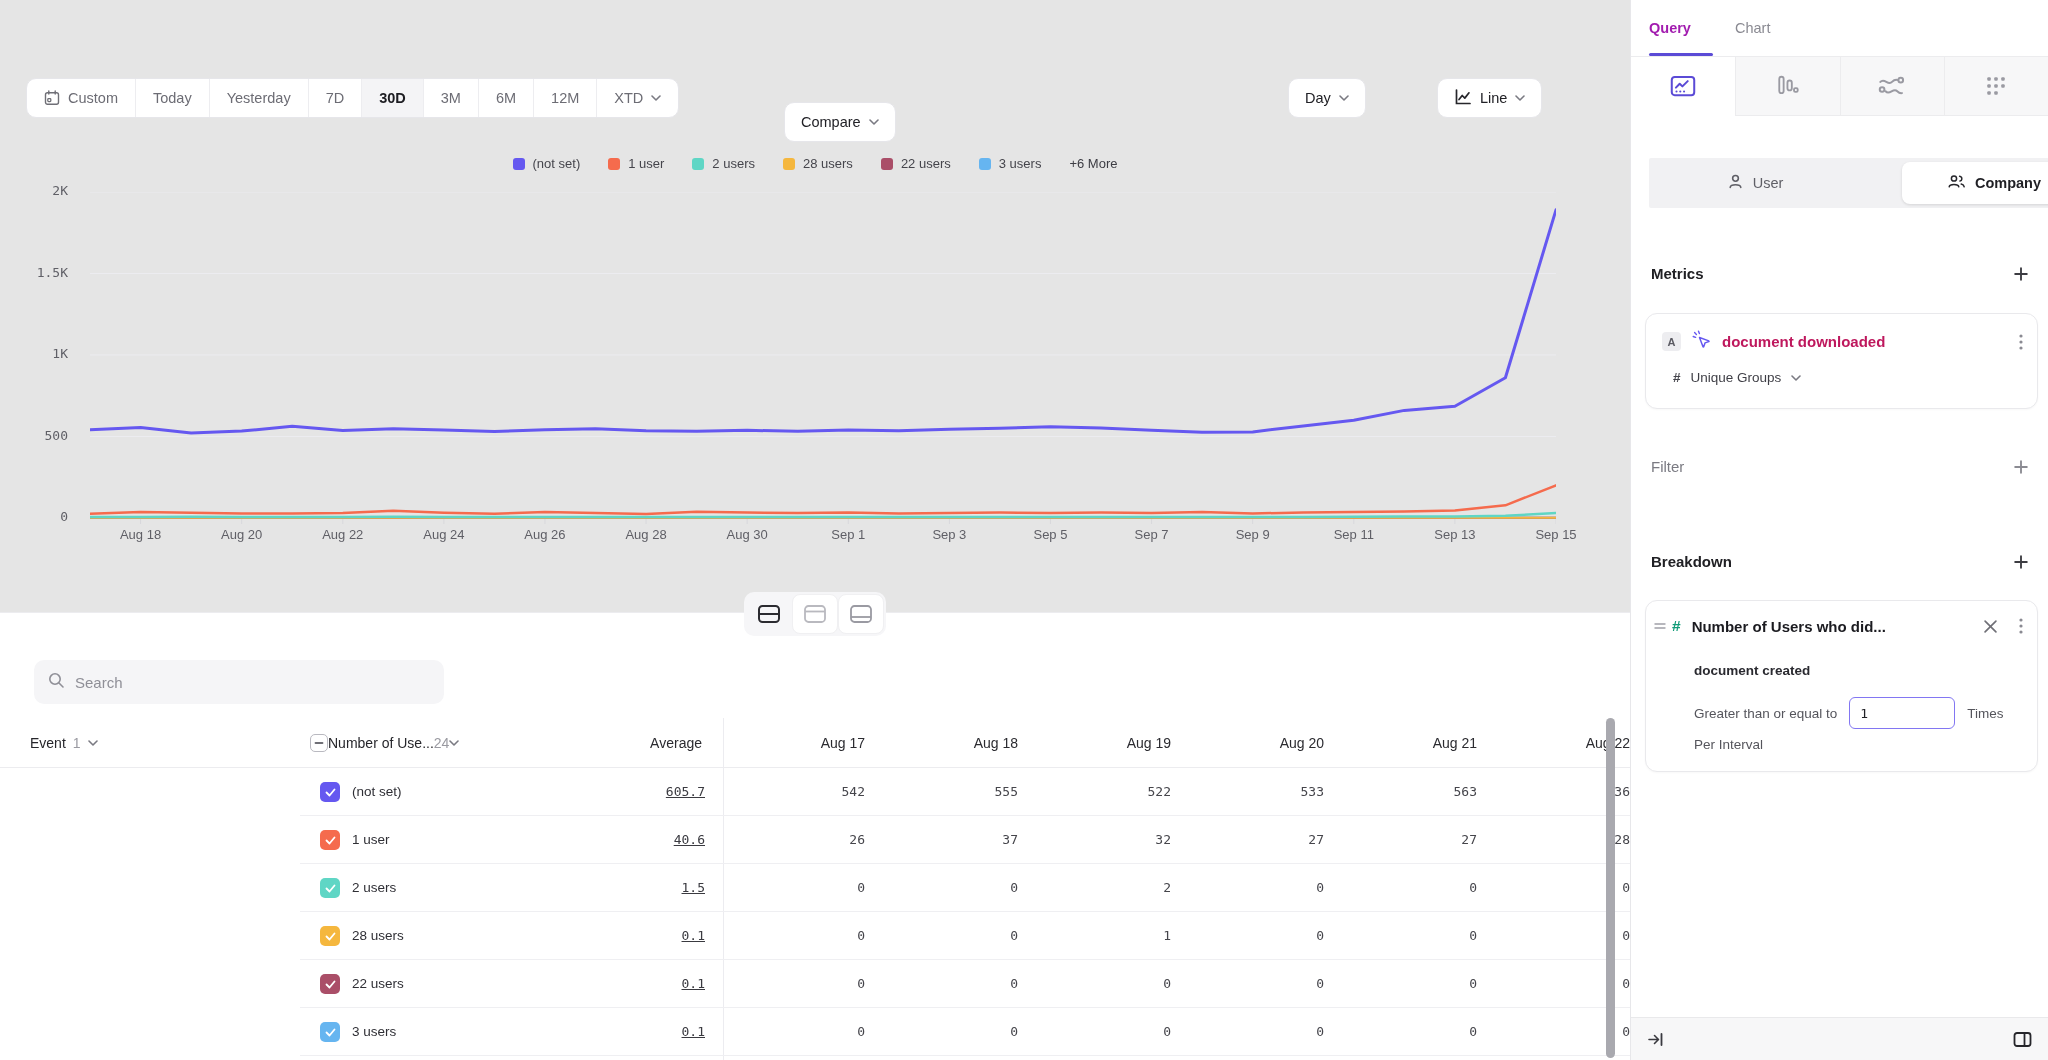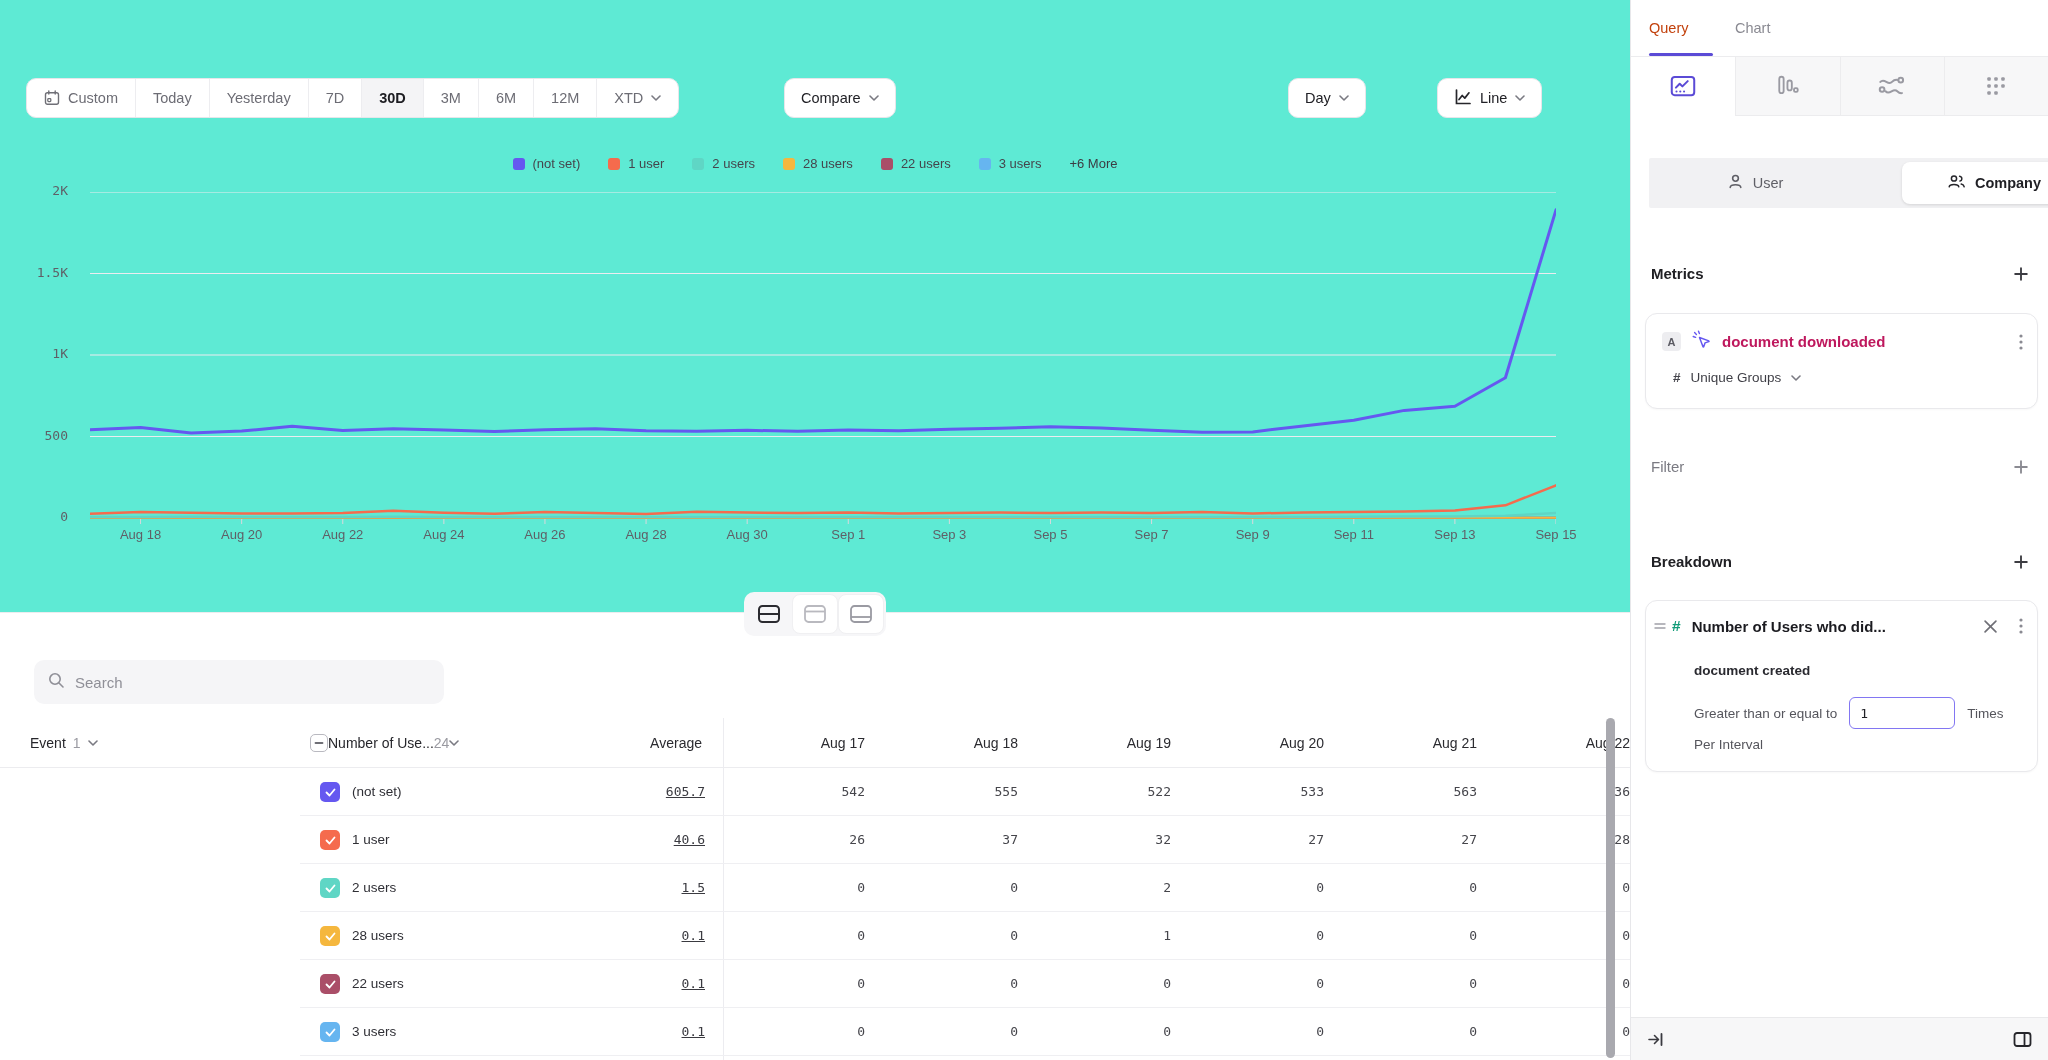--- a/index.html
+++ b/index.html
@@ -1,21 +1,21 @@
 <!DOCTYPE html>
 <html><head>
 <meta charset="utf-8">
 <style>
   * { margin:0; padding:0; box-sizing:border-box; }
   html,body { width:2048px; height:1060px; background:#fff; font-family:"Liberation Sans", sans-serif; color:#212126; overflow:hidden; }
   .app { position:relative; width:2048px; height:1060px; background:#fff; overflow:hidden; }
   .topline { position:absolute; left:0; top:8px; width:100%; height:1px; background:#f0f0f2; }
 
   
-  .main { position:absolute; left:0; top:0; width:1630px; height:1060px; overflow:hidden; background:#5eead4; }
+  .main { position:absolute; left:0; top:0; width:1630px; height:1060px; overflow:hidden; background:#e5e5e5; }
 
   
   .toolbar { position:absolute; left:0; top:78px; width:100%; height:40px; }
   .range-group { position:absolute; left:26px; top:0; display:flex; border:1px solid #e6e6ea; border-radius:10px; overflow:hidden; background:#fff; }
   .range-item { display:flex; align-items:center; gap:8px; height:38px; padding:0 17px; font-size:14.5px; color:#6c6c74; border-left:1px solid #ededf0; cursor:pointer; white-space:nowrap; }
   .range-item:first-child { border-left:none; }
   .range-item.active { background:#f4f4f6; color:#1c1c21; font-weight:700; }
   .btn { position:absolute; top:0; display:flex; align-items:center; gap:8px; height:40px; padding:0 16px; border:1px solid #e6e6ea; border-radius:10px; background:#fff; font-size:14.5px; color:#212126; font-weight:500; cursor:pointer; }
   .chev { color:#7a7a82; display:inline-flex; }
 
@@ -65,21 +65,21 @@
 
   .vscroll { position:absolute; left:1606px; top:105px; bottom:2px; width:9px; border-radius:5px; background:#a9a9af; }
 
   
   .cbx-ind { width:18px; height:18px; border:1.5px solid #b9b9c0; border-radius:5px; background:#fff; display:flex; align-items:center; justify-content:center; cursor:pointer; }
 
   
   .panel { position:absolute; left:1630px; top:0; width:418px; height:1060px; border-left:1px solid #e7e7ea; background:#fff; overflow:hidden; }
   .ptabs { position:relative; height:57px; border-bottom:1px solid #ececee; }
   .ptab { position:absolute; top:0; height:56px; line-height:56px; font-size:14.5px; cursor:pointer; }
-  .ptab.query { left:18px; color:#c2410c; font-weight:400;text-align:right; }
+  .ptab.query { left:18px; color:#a21caf; font-weight:700;text-align:right; }
   .ptab.chart { left:104px; color:#8a8a92; }
   .ptab-underline { position:absolute; left:18px; bottom:0; width:64px; height:3px; border-radius:2px; background:#5b4bd6; }
 
   .chart-type-row { position:absolute; left:0; top:57px; width:100%; height:59px; display:flex; }
   .ct-cell { width:104.5px; height:59px; display:flex; align-items:center; justify-content:center; cursor:pointer; background:#f7f7f8; border-left:1px solid #ececee; border-bottom:1px solid #ececee; }
   .ct-cell.active { background:#fff; border-bottom:none; border-left:none; }
 
   .segmented { position:absolute; left:18px; top:158px; width:400px; height:50px; background:#f1f1f3; border-radius:2px; }
   .seg-opt { position:absolute; top:0; height:50px; display:flex; align-items:center; justify-content:center; gap:9px; font-size:14.5px; cursor:pointer; }
   .seg-user { left:0; width:212px; color:#5f5f66; }
@@ -159,21 +159,21 @@
           <div class="range-item">
             <span>XTD</span>
             <span class="chev">
               <svg width="10" height="6" viewBox="0 0 10 6">
                 <path d="M1 1l4 4 4-4" fill="none" stroke="currentColor" stroke-width="1.6" stroke-linecap="round" stroke-linejoin="round"></path>
               </svg>
             </span>
           </div>
         </div>
 
-      <button class="btn" style="left:784px;">
+      <button class="btn" style="left:784px;margin-top:24px;">
         <span>Compare</span>
         <span class="chev">
           <svg width="10" height="6" viewBox="0 0 10 6">
               <path d="M1 1l4 4 4-4" fill="none" stroke="currentColor" stroke-width="1.6" stroke-linecap="round" stroke-linejoin="round"></path>
             </svg>
         </span>
       </button>
 
       <button class="btn" style="left:1288px;">
         <span>Day</span>

